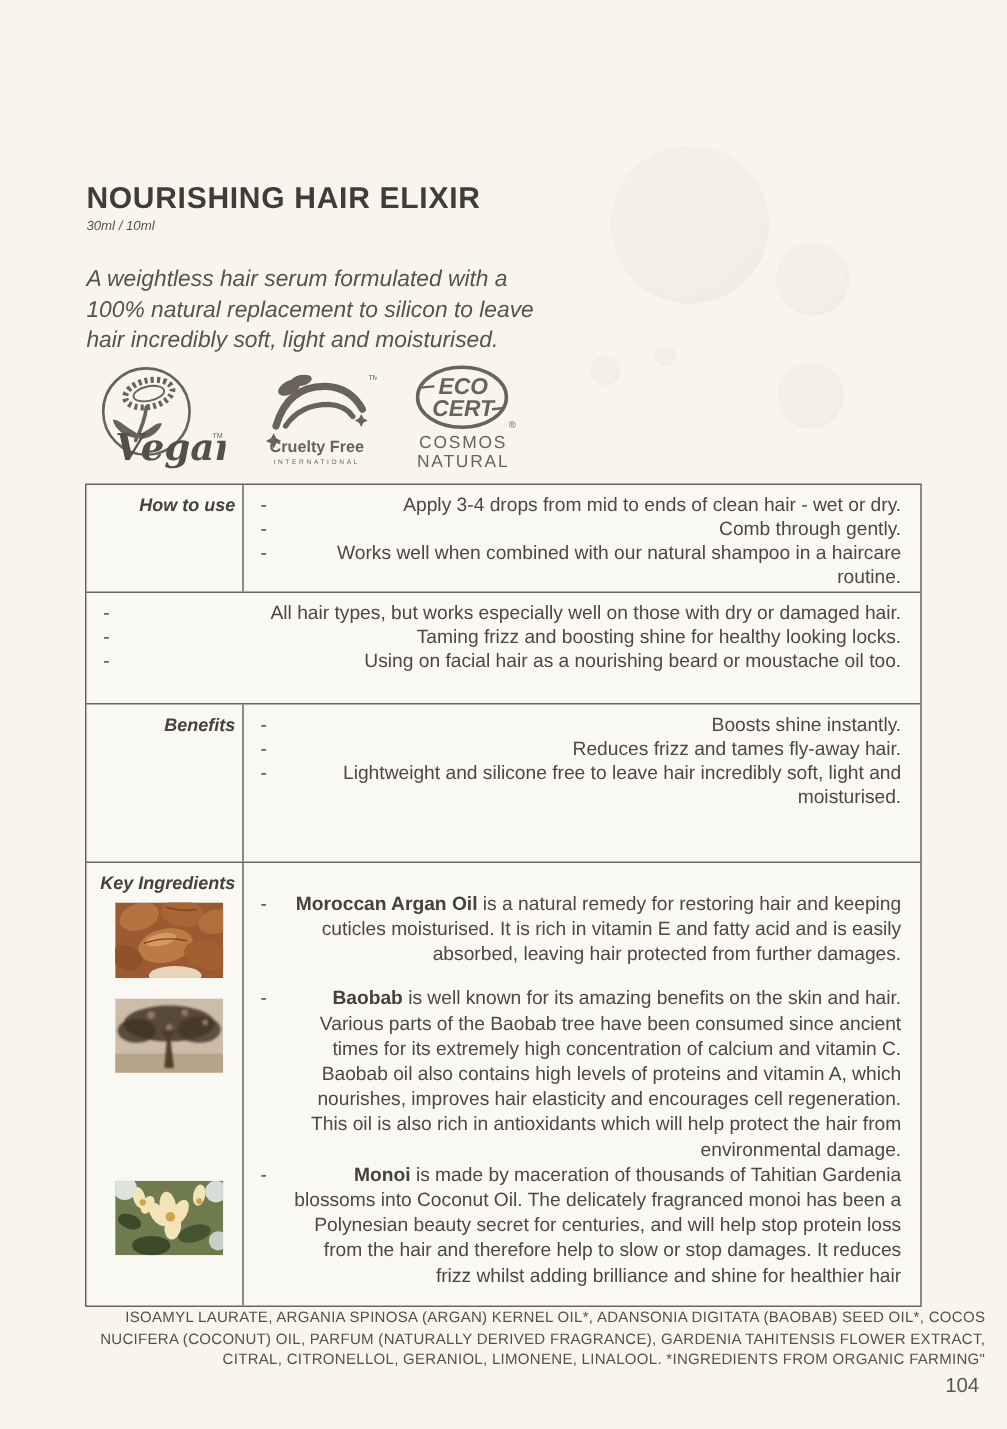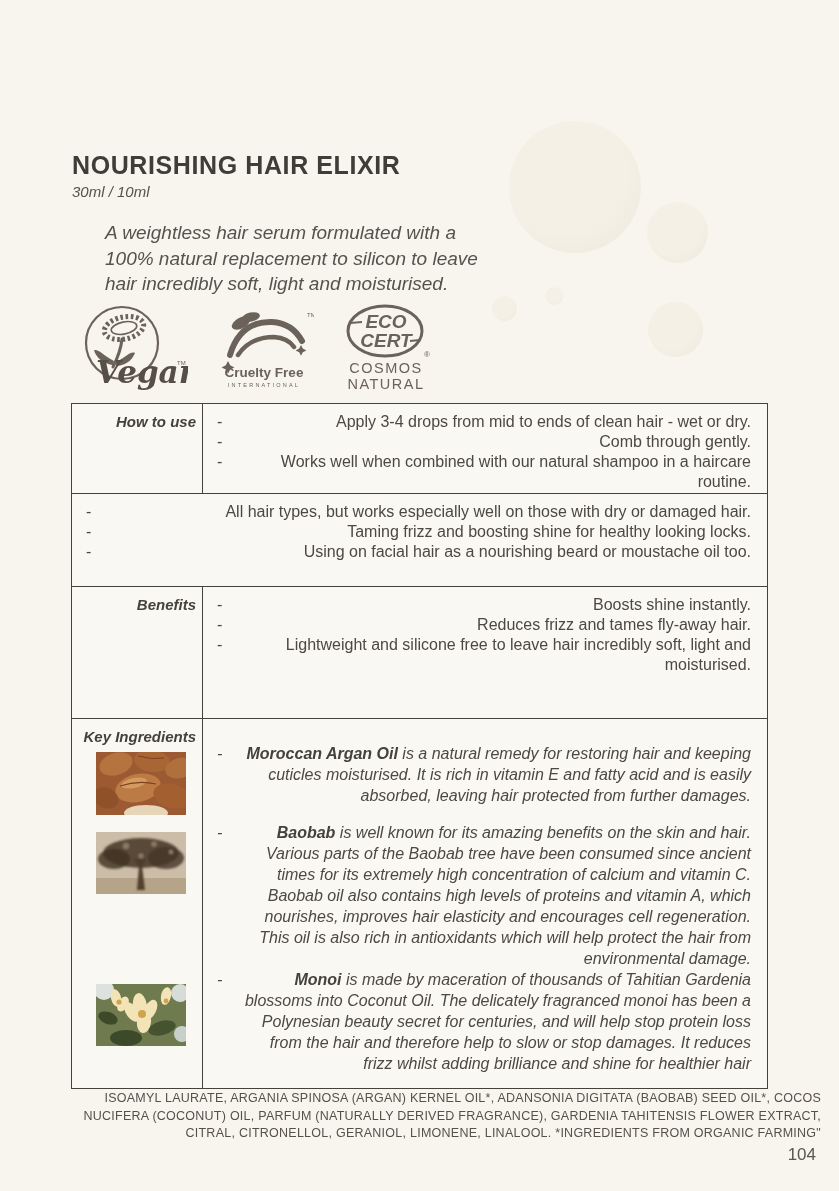--- a/index.html
+++ b/index.html
@@ -29,44 +29,44 @@
     background:#5d5250; border-radius:3px 10px 14px 5px; }
   .tag::before { content:""; position:absolute; left:8px; right:10px; top:-5px; height:9px;
     background:#5d5250; border-radius:4px 12px 3px 8px; transform:rotate(-0.6deg); }
   .tag::after { content:""; position:absolute; left:2px; right:16px; bottom:-4px; height:8px;
     background:#5d5250; border-radius:8px 3px 10px 12px; transform:rotate(0.5deg); }
   .tag-label { position:absolute; left:73px; top:4px; color:#fdfcfa;
     font-style:italic; font-size:17px; letter-spacing:0.3px; z-index:2; }
 
   .title { position:absolute; left:72px; top:151px; font-size:25px; font-weight:bold;
     letter-spacing:0.6px; color:#403c37; }
-  .volume { position:absolute; left:72px; top:183px; font-size:15px; font-style:italic; color:#56524c; }
+  .volume { position:absolute; left:72px; top:183px; font-size:11px; font-style:italic; color:#56524c; }
   .desc { position:absolute; left:72px; top:220px; width:392px; font-size:19px;
-    font-style:italic; line-height:25.5px; color:#56524c;margin-left:33px; }
+    font-style:italic; line-height:25.5px; color:#56524c; }
 
   
   .logos { position:absolute; left:70px; top:303px; height:92px; display:flex; gap:26px; align-items:flex-start; }
   .logo { display:block; }
 
   
   .info-table { position:absolute; left:71px; top:403px; width:697px;
     border:1.5px solid #45413b; background:#faf8f2;text-align:right; }
   .trow { display:flex; border-top:1.5px solid #45413b; overflow:hidden; }
   .trow:first-child { border-top:none; }
   .tlabel { width:131px; border-right:1.5px solid #45413b; padding:9px 6px 0 10px;
     font-size:15px; font-weight:bold; font-style:italic; color:#45413b; position:relative; flex-shrink:0; }
   .tcontent { flex:1; padding:8px 16px 0 12px; font-size:16px; line-height:20px; color:#4d4841; }
   .bullet { position:relative; padding-left:26px; }
   .bullet::before { content:"-"; position:absolute; left:2px; }
   .row-howto    { height:89px; }
   .row-suitable { height:93px; }
   .row-benefits { height:132px; }
   .row-keying   { height:370px; }
   .row-keying .tcontent { padding-top:0; }
-  .ki { line-height:21px;font-style:italic; }
+  .ki { line-height:21px; }
   .ki-1 { margin-top:24px; }
   .ki-2 { margin-top:16px; }
   .ki-3 { margin-top:0; }
   .ki b { color:#45413b; }
   .ki-photo { position:absolute; left:24px; }
   .ki-photo.p1 { top:33px; }
   .ki-photo.p2 { top:113px; }
   .ki-photo.p3 { top:265px; }
 
   

